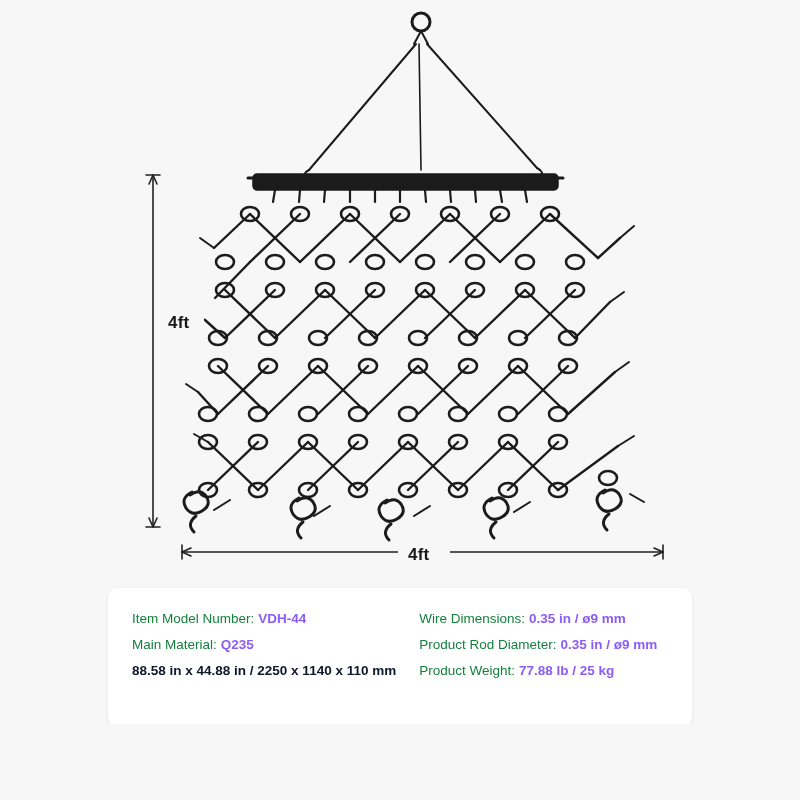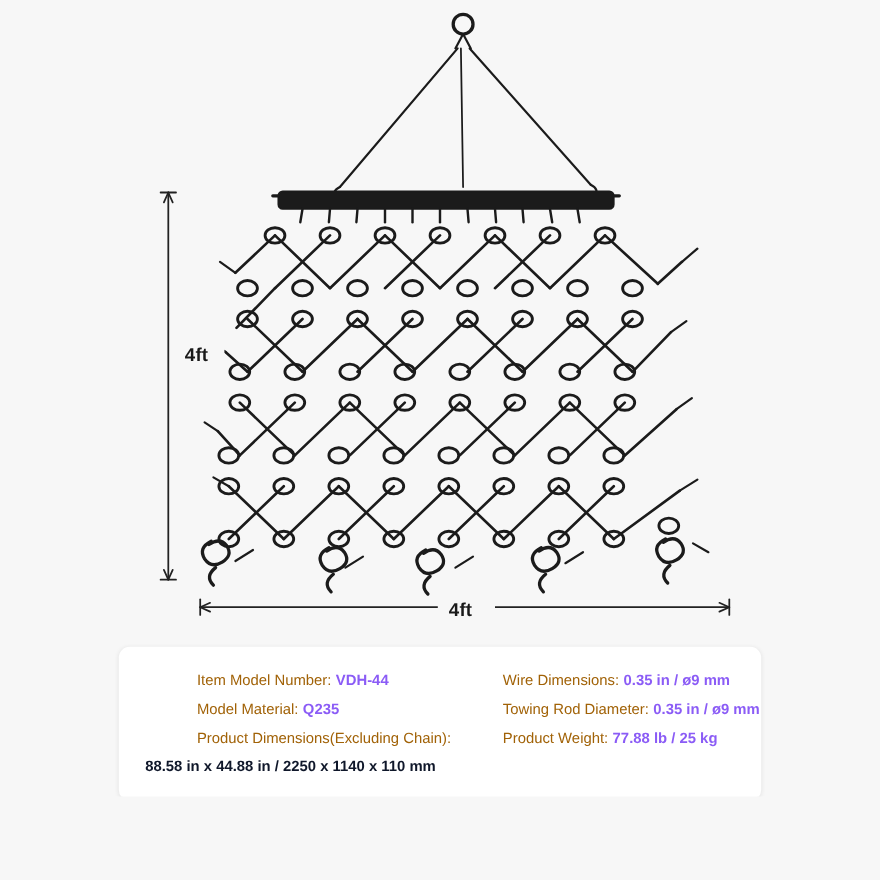--- a/index.html
+++ b/index.html
@@ -51,21 +51,21 @@
   }
   .spec-col { }
   .spec-col.left  { width: 300px; }
   .spec-col.right { width: 260px; }
   .spec-row {
     font-size: 13.5px;
     color: #2b2b2b;
     line-height: 26px;
     white-space: nowrap;
   }
-  .spec-label { color: #a16207; margin-left: 47px; }
+  .spec-label { color: #15803d; }
   .spec-value {
     color: #8b5cf6;
     font-weight: bold;
     margin-left: 4px;
   }
   .spec-value-block {
     color: #0f172a;
     font-weight: bold;
     font-size: 13.5px;
     line-height: 26px;
@@ -302,37 +302,34 @@
 
   <div id="spec-card">
     <div class="spec-cols">
       <div class="spec-col left">
 
         <div class="spec-row">
           <span class="spec-label">Item Model Number:</span><span class="spec-value">VDH-44</span>
         </div>
 
         <div class="spec-row">
-          <span class="spec-label">Model Material:</span><span class="spec-value">Q235</span>
-        </div>
-
-        <div class="spec-row">
-          <span class="spec-label">Product Dimensions(Excluding Chain):</span>
-        </div>
+          <span class="spec-label">Main Material:</span><span class="spec-value">Q235</span>
+        </div>
+
         <span class="spec-value-block">88.58 in x 44.88 in / 2250 x 1140 x 110 mm</span>
       </div>
 
       <div class="spec-col right">
 
         <div class="spec-row">
           <span class="spec-label">Wire Dimensions:</span><span class="spec-value">0.35 in / ø9 mm</span>
         </div>
 
         <div class="spec-row">
-          <span class="spec-label">Towing Rod Diameter:</span><span class="spec-value">0.35 in / ø9 mm</span>
+          <span class="spec-label">Product Rod Diameter:</span><span class="spec-value">0.35 in / ø9 mm</span>
         </div>
 
         <div class="spec-row">
           <span class="spec-label">Product Weight:</span><span class="spec-value">77.88 lb / 25 kg</span>
         </div>
       </div>
     </div>
   </div>
 
 </div>

